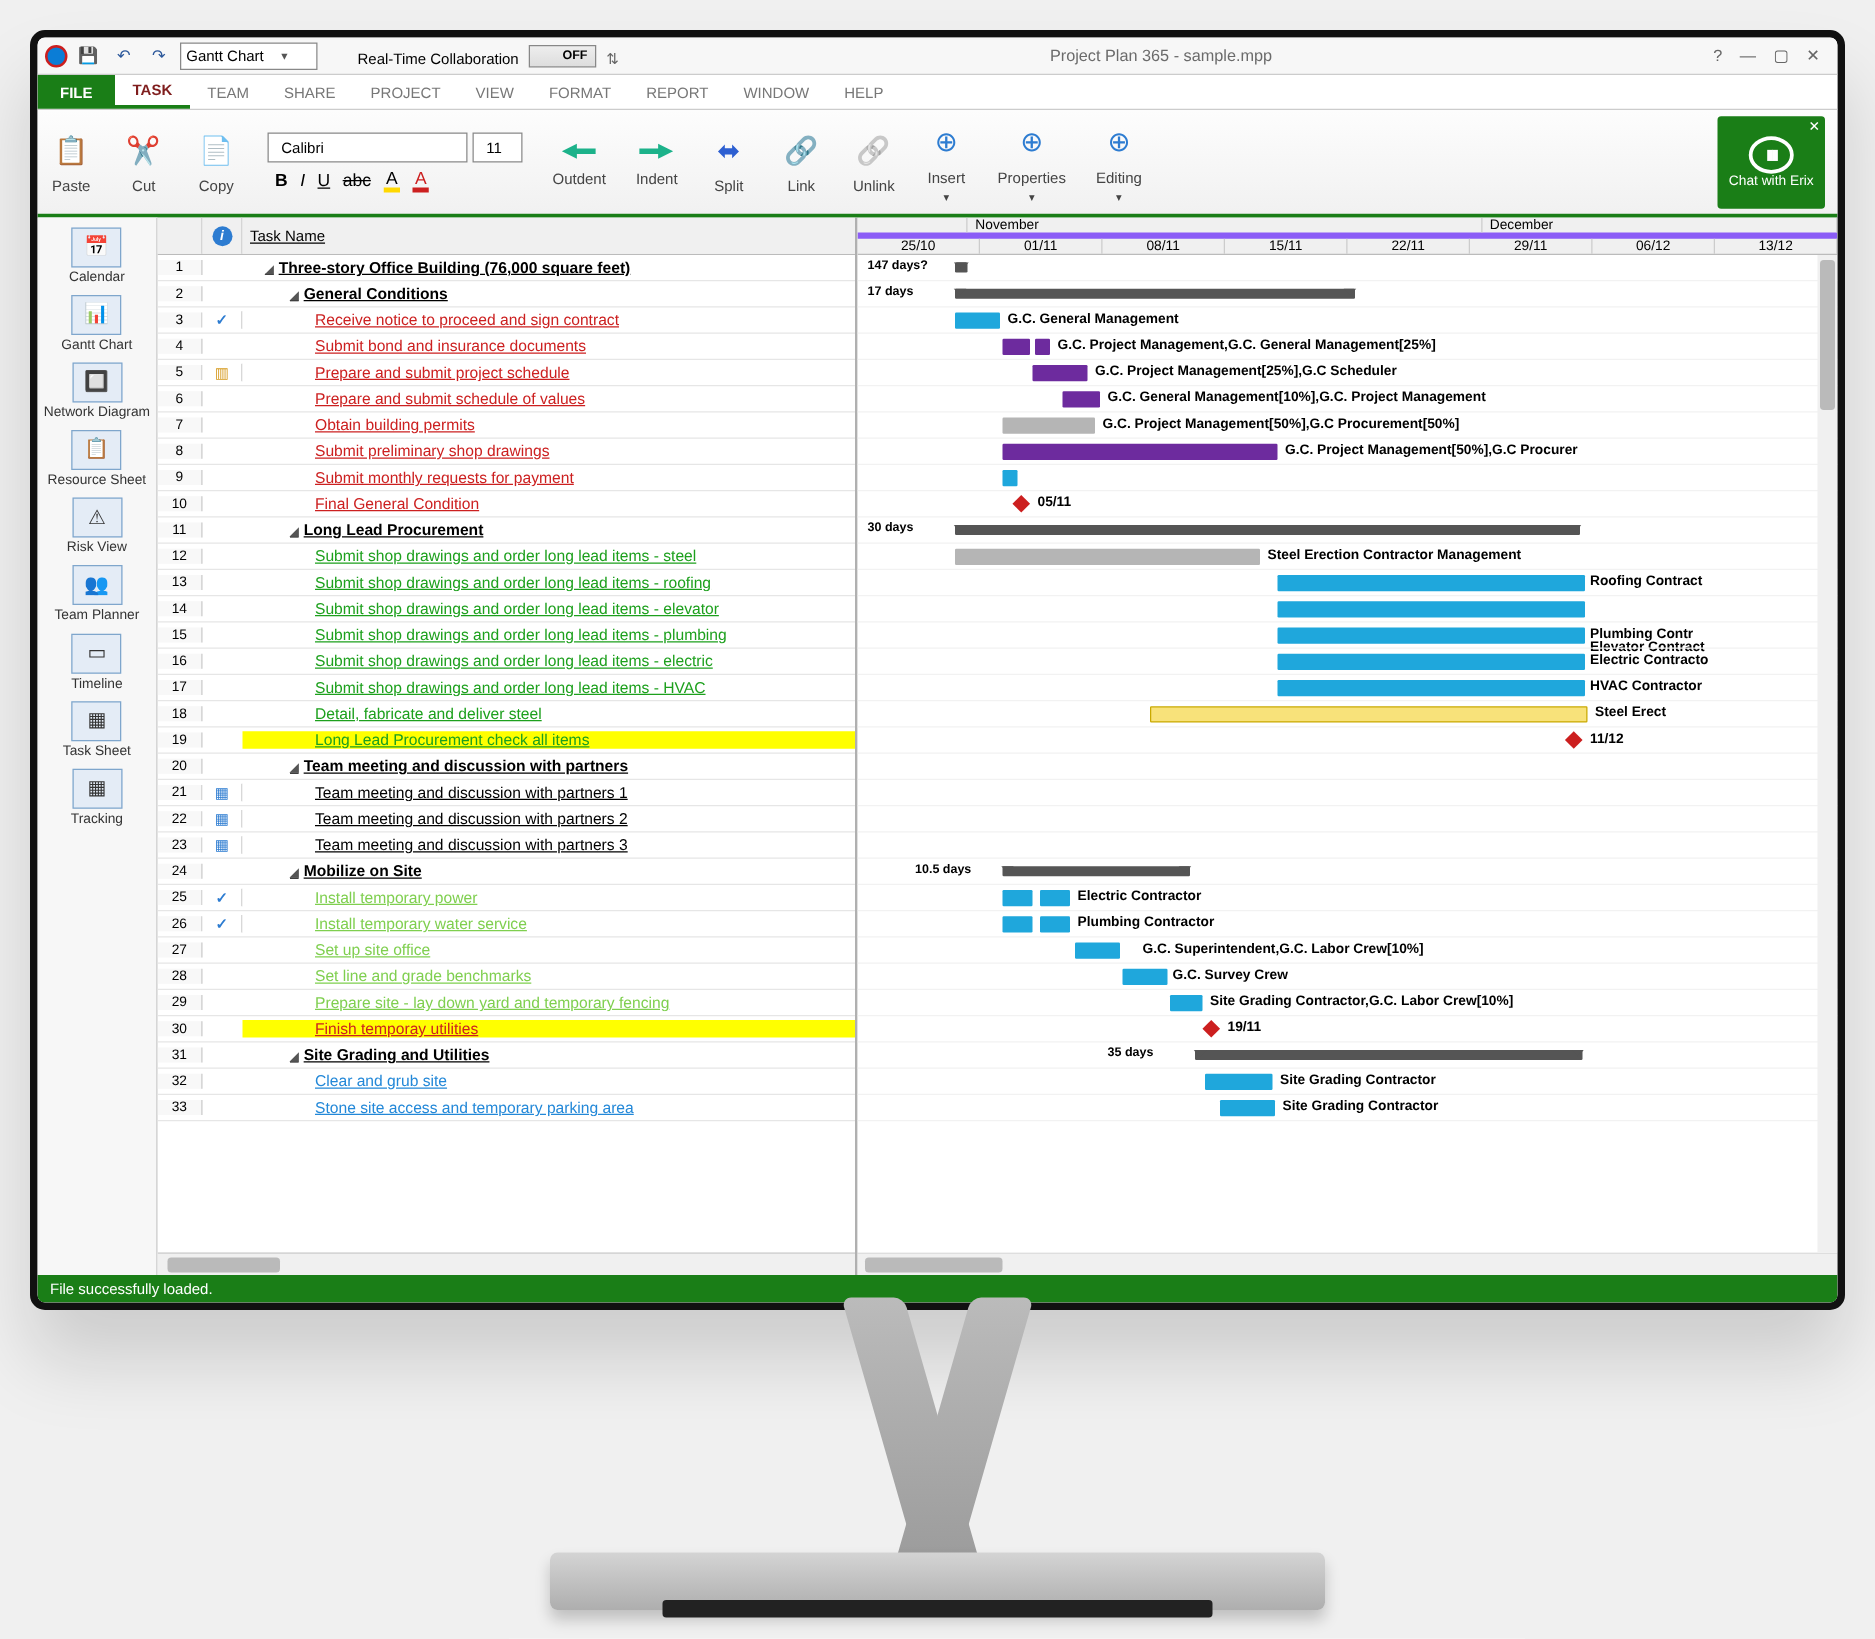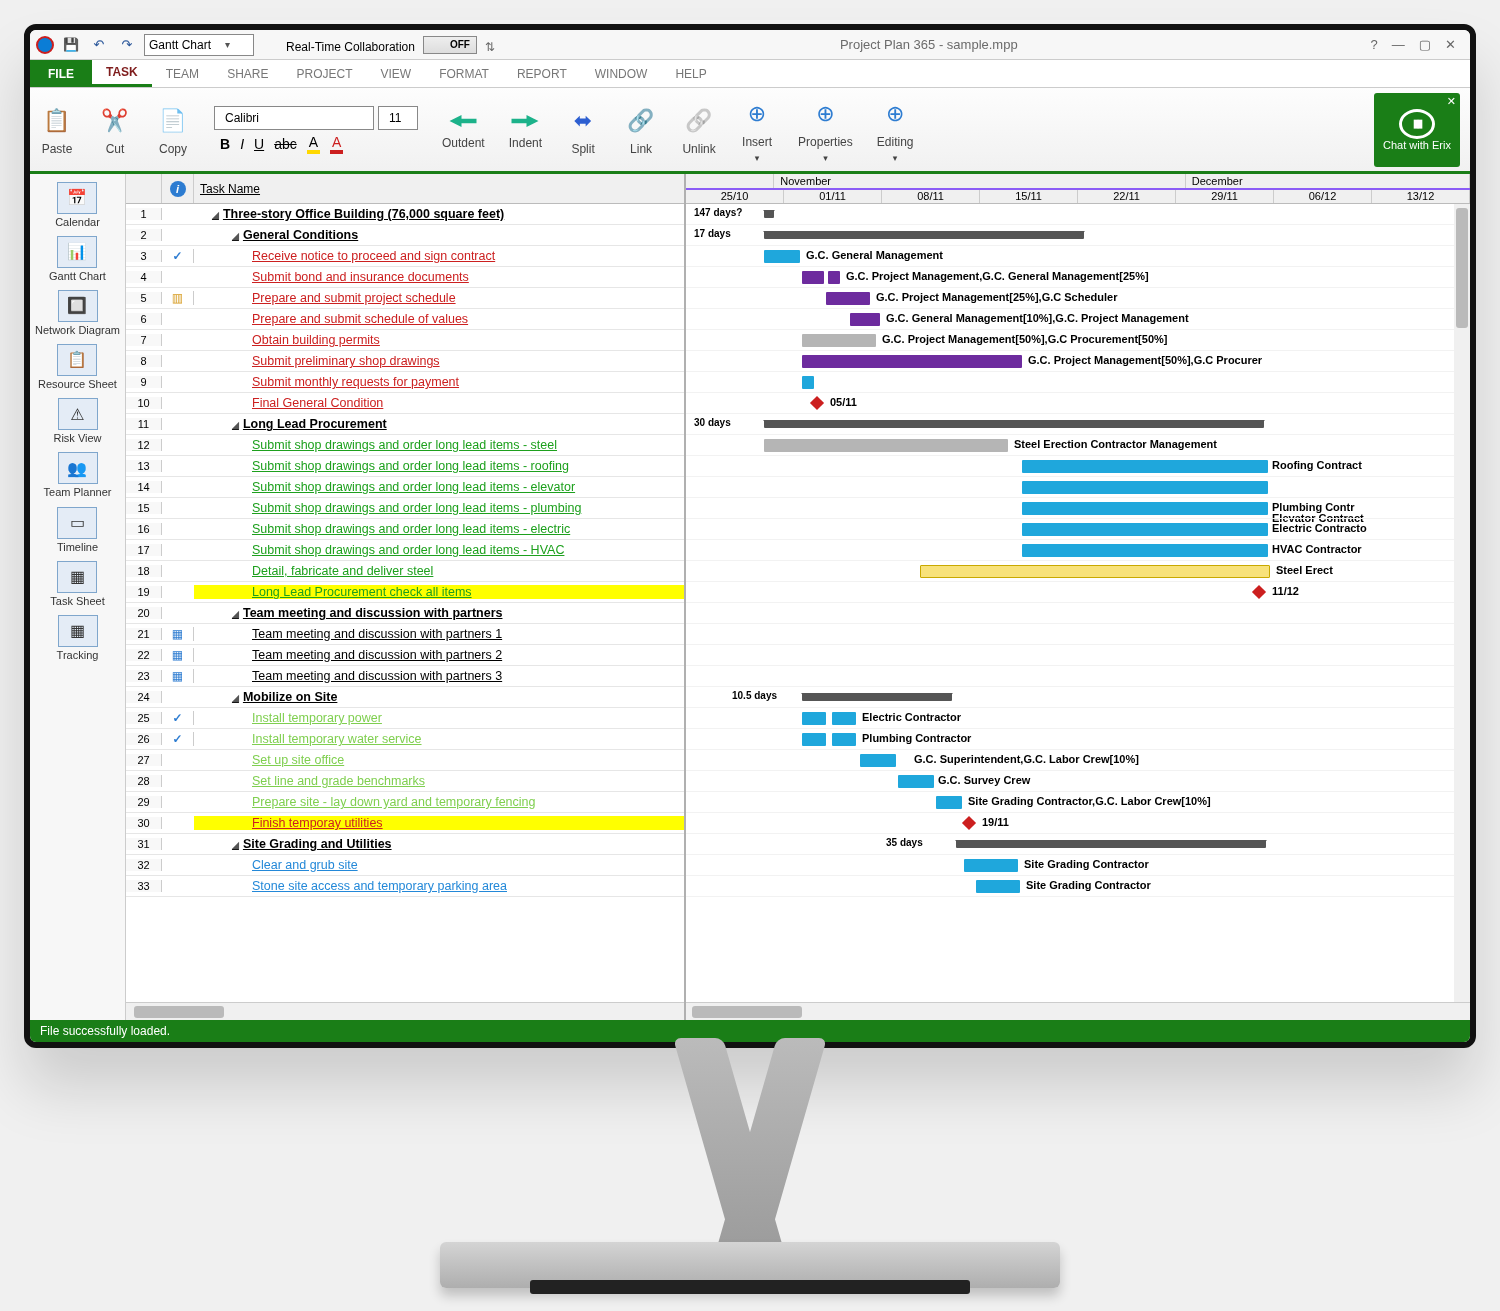--- a/index.html
+++ b/index.html
@@ -50,21 +50,21 @@
   .trow .col-id{background:#f8f8f8; font-size:11px;}
   .trow .col-ind{background:#fff; font-size:12px;}
   .trow .col-name{background:#fff; font-size:12.5px; white-space:nowrap; overflow:hidden;}
   .trow.hl .col-name{background:#ffff00;}
   .bold{font-weight:bold;}
   .c-red{color:#cc2020;} .c-green{color:#1da01d;} .c-lgreen{color:#7fcf4f;} .c-blue{color:#2388d8;} .c-black{color:#000;}
   .indent-1{padding-left:18px;} .indent-2{padding-left:38px;} .indent-3{padding-left:58px;}
   .collapse-tri::before{content:"◢"; font-size:9px; margin-right:4px; color:#555;}
   .gantt-pane{flex:1; display:flex; flex-direction:column; position:relative; overflow:hidden;}
   .gantt-header{height:30px; display:flex; flex-direction:column; border-bottom:1px solid #bbb; font-size:11px; background:#f0f0f0;}
-  .gh-months{display:flex; flex:1; border-bottom:2px solid #8b5cf6;}
+  .gh-months{display:flex; flex:1; border-bottom:5px solid #8b5cf6;}
   .gh-m{border-right:1px solid #ccc; padding-left:6px; display:flex; align-items:center;}
   .gh-days{display:flex; flex:1;}
   .gh-d{flex:1; border-right:1px solid #ccc; text-align:center; display:flex; align-items:center; justify-content:center;}
   .gantt-body{flex:1; position:relative; background:#fff;}
   .grow{position:absolute; left:0; right:0; height:21px; border-bottom:1px solid #f2f2f2; display:flex; align-items:center;}
   .bar{position:absolute; height:13px; top:4px; border-radius:1px;}
   .bar.blue{background:#1fa7dc;}
   .bar.purple{background:#6d2b9e;}
   .bar.summary{height:8px; top:6px; background:#555;}
   .bar.summary::before,.bar.summary::after{content:""; position:absolute; top:0; border:5px solid transparent; border-top-color:#555;}

